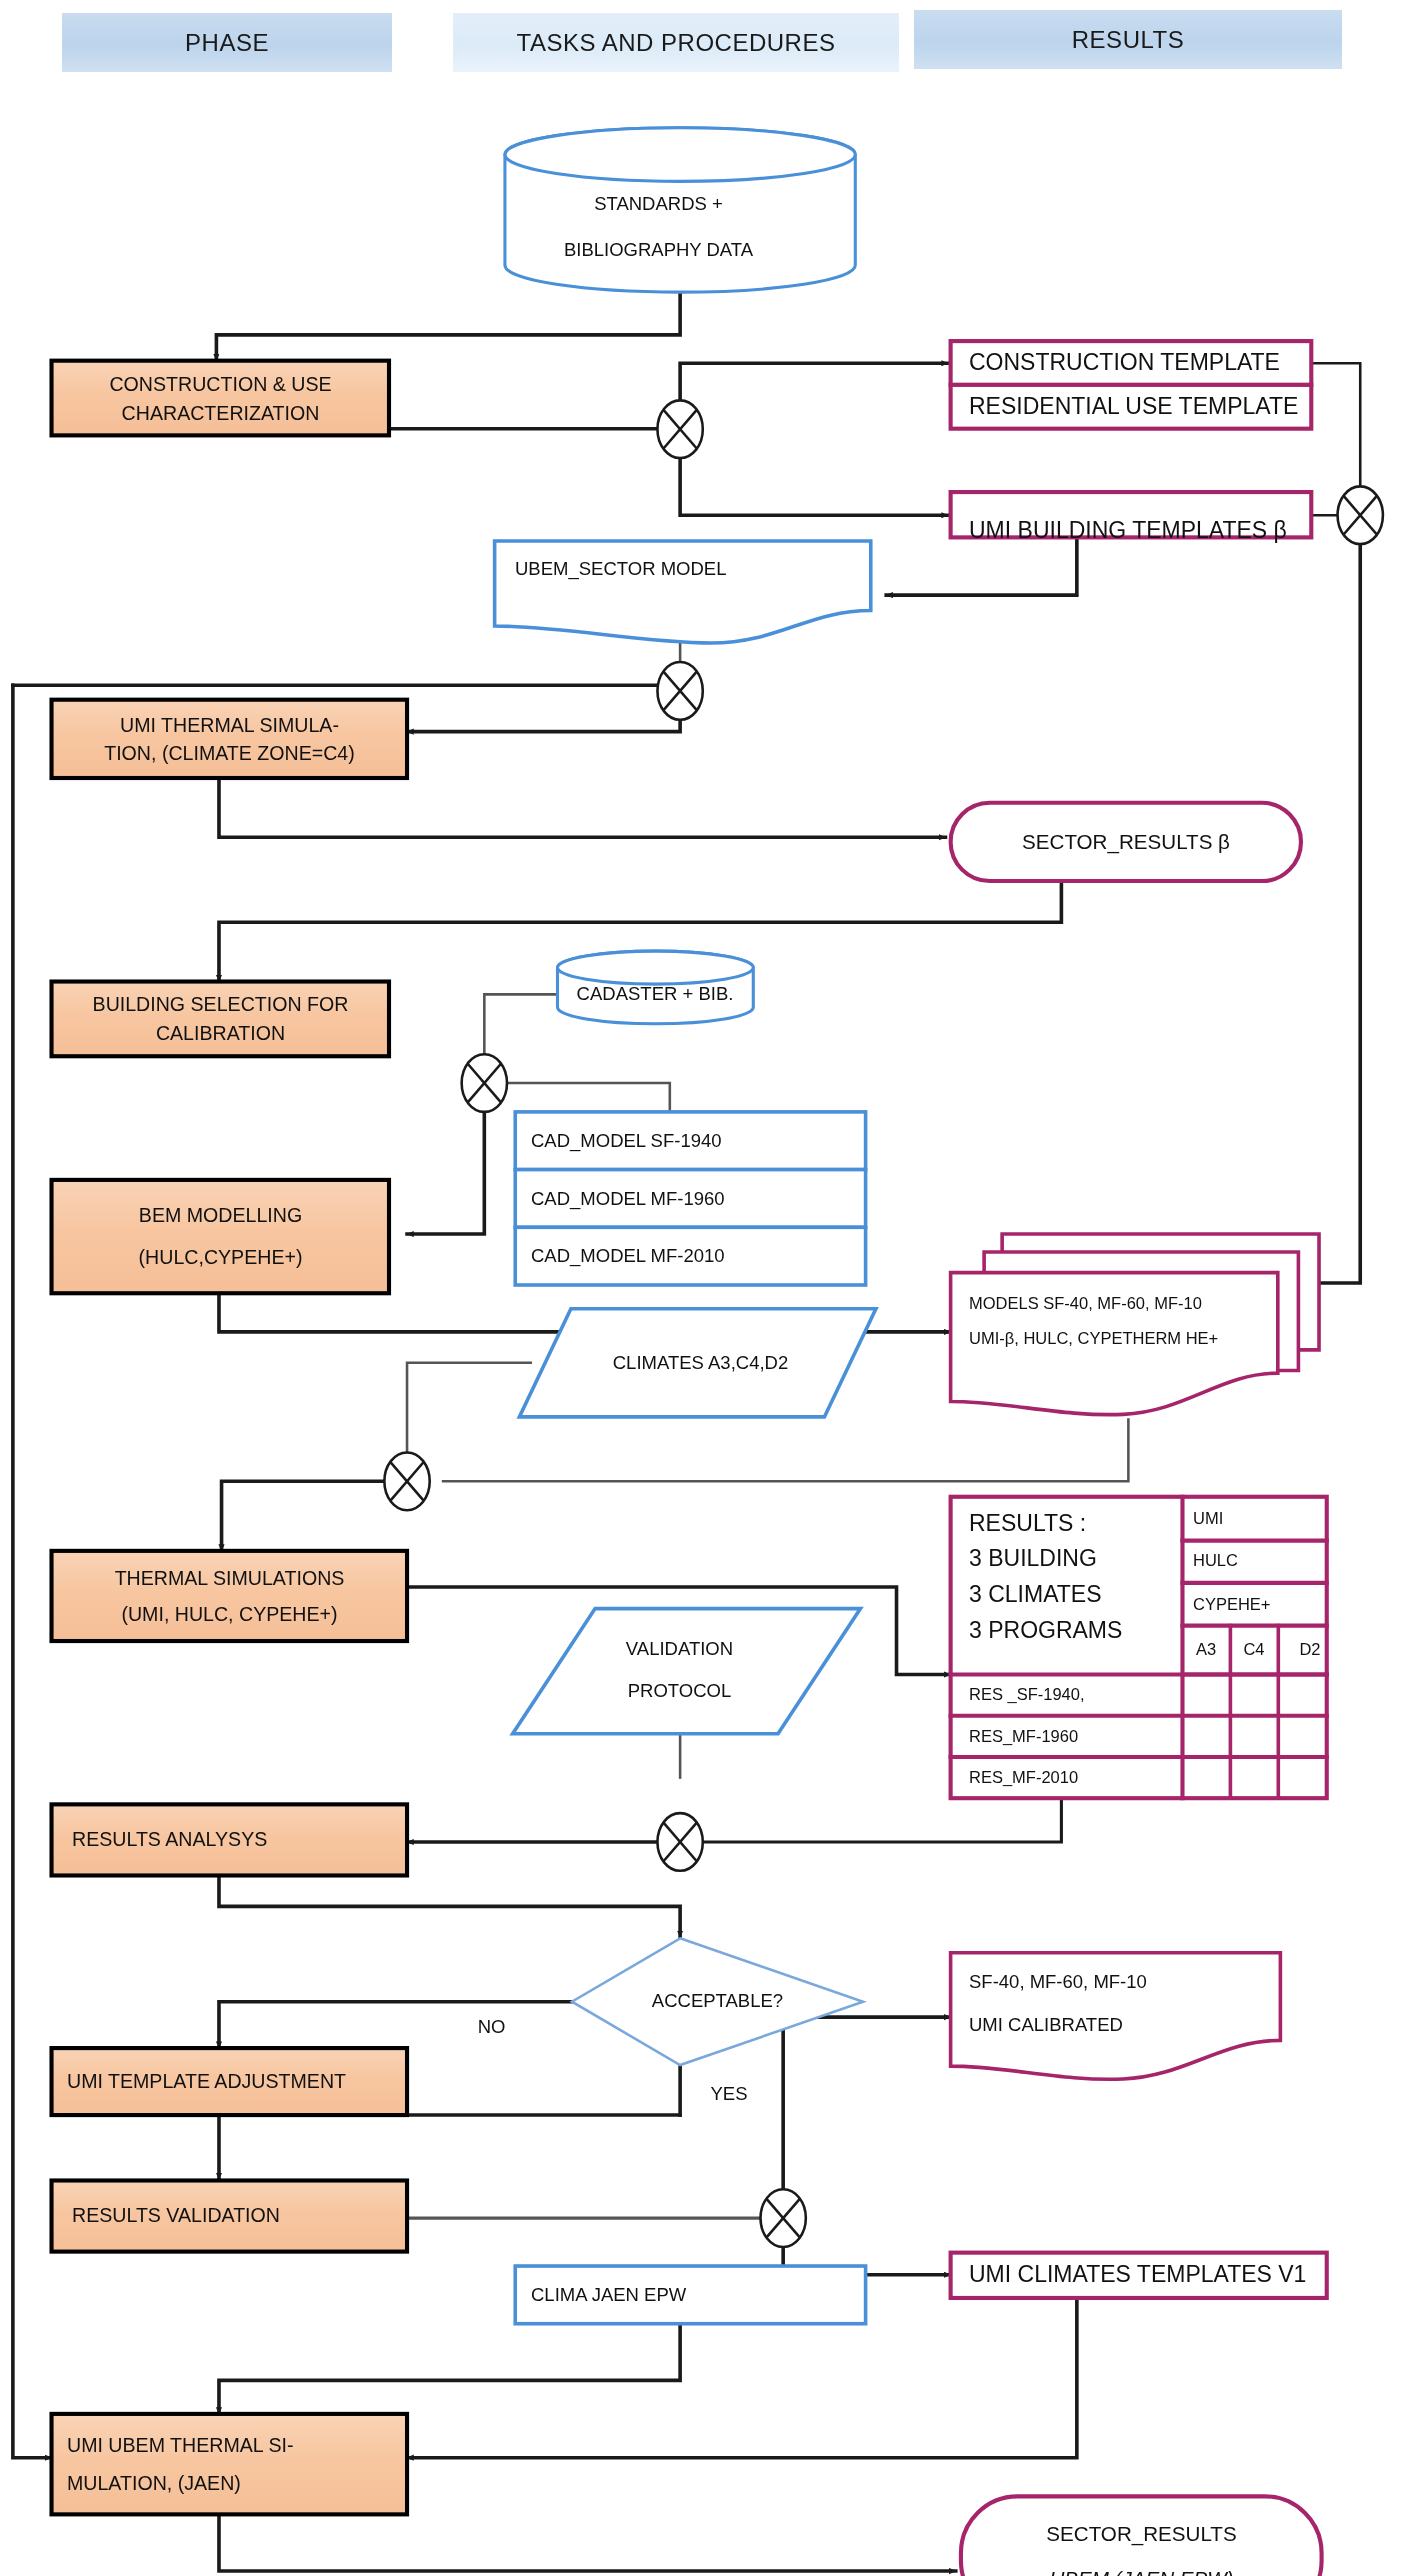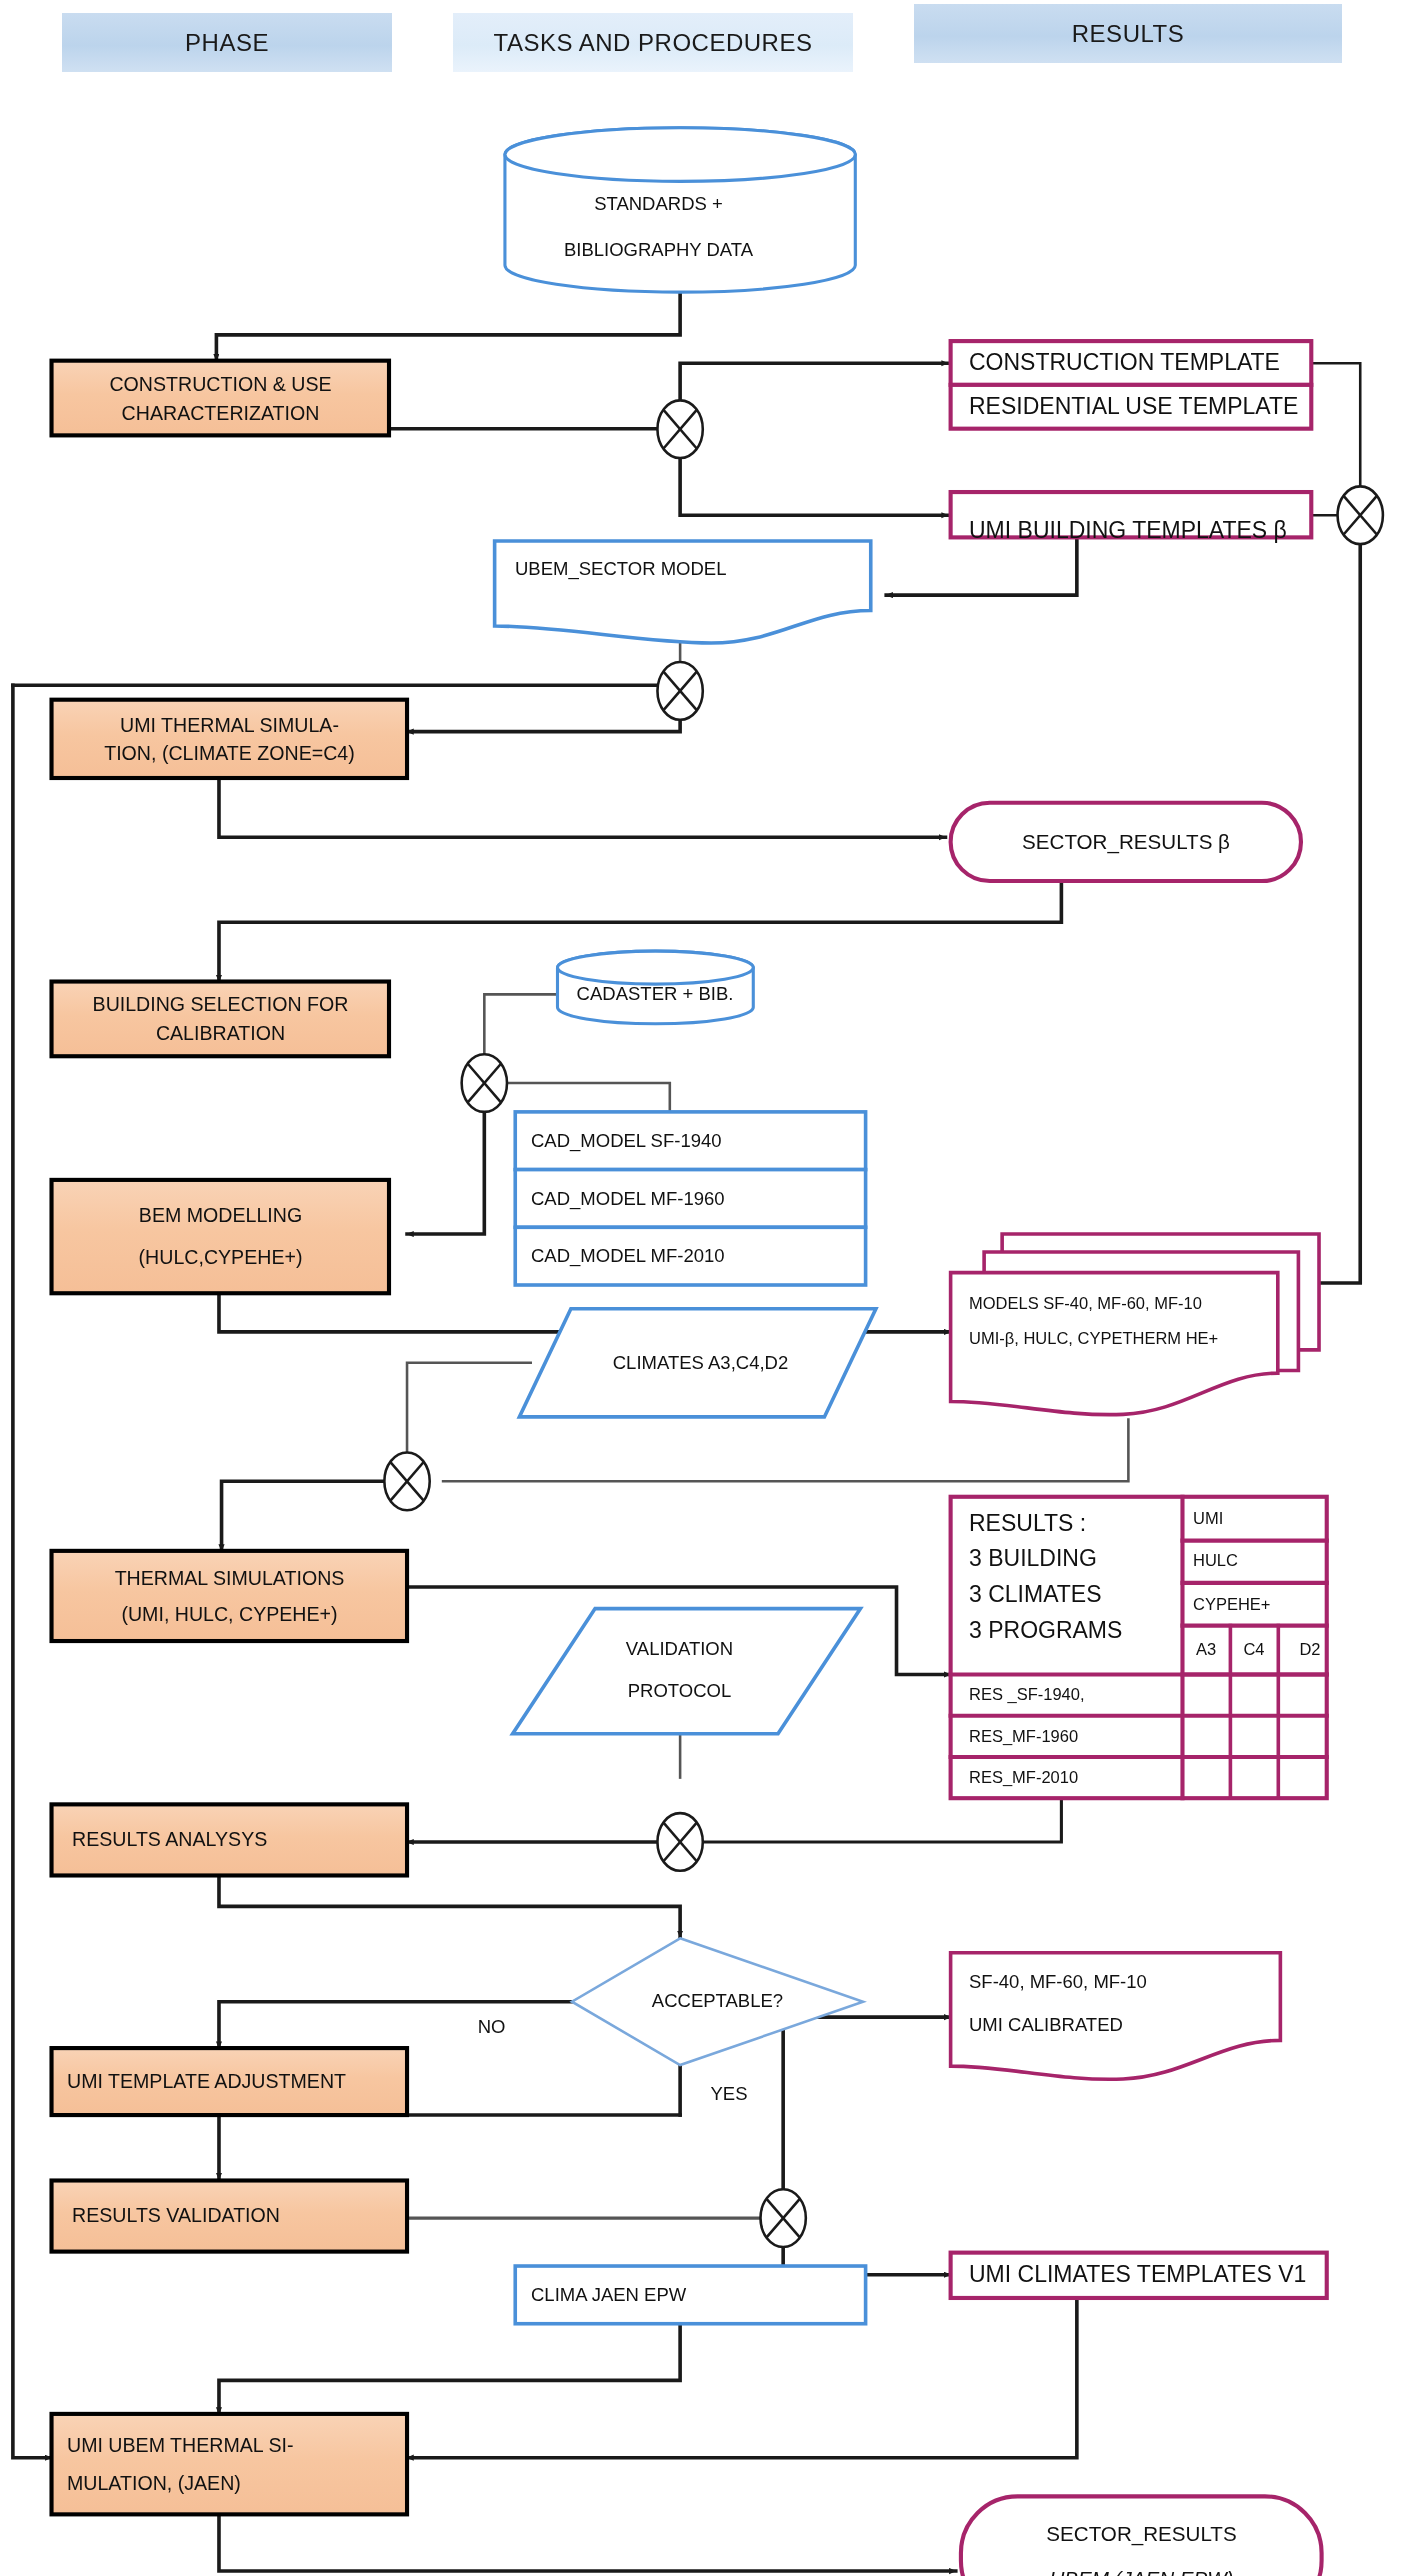--- a/index.html
+++ b/index.html
@@ -63,24 +63,24 @@
   .ital { font-style: italic; }
 </style>
 </head>
 <body>
 
 <div id="canvas">
 
   <div class="hdr hdr-phase" style="left:62px; top:13px; width:330px; height:59px;">
     <span>PHASE</span>
   </div>
-  <div class="hdr hdr-tasks" style="left:453px; top:13px; width:400px; height:59px;">
+  <div class="hdr hdr-tasks" style="left:453px; top:13px; width:446px; height:59px;">
     <span>TASKS AND PROCEDURES</span>
   </div>
-  <div class="hdr hdr-results" style="left:914px; top:4px; width:428px; height:59px;justify-content:center;">
+  <div class="hdr hdr-results" style="left:914px; top:10px; width:428px; height:59px;justify-content:center;">
     <span>RESULTS</span>
   </div>
 
   <svg class="layer" viewBox="0 0 2723 5151" xmlns="http://www.w3.org/2000/svg">
     <defs>
       <marker id="arrowBlack" markerWidth="16" markerHeight="16" refX="13" refY="6" orient="auto" markerUnits="userSpaceOnUse">
         <path d="M0,0 L14,6 L0,12 z" fill="#1a1a1a"></path>
       </marker>
       <linearGradient id="procGrad" x1="0" y1="0" x2="0" y2="1">
         <stop offset="0%" stop-color="#f9d3b6"></stop>

